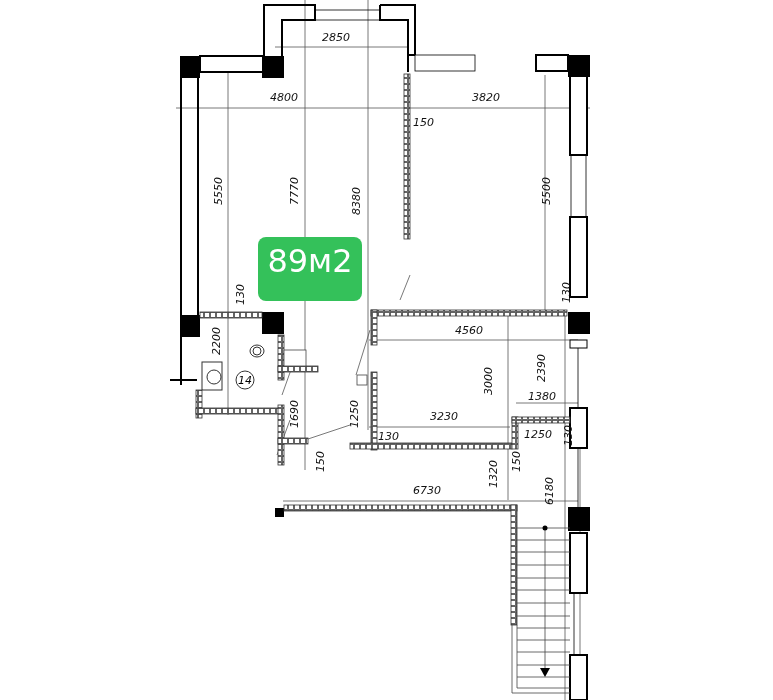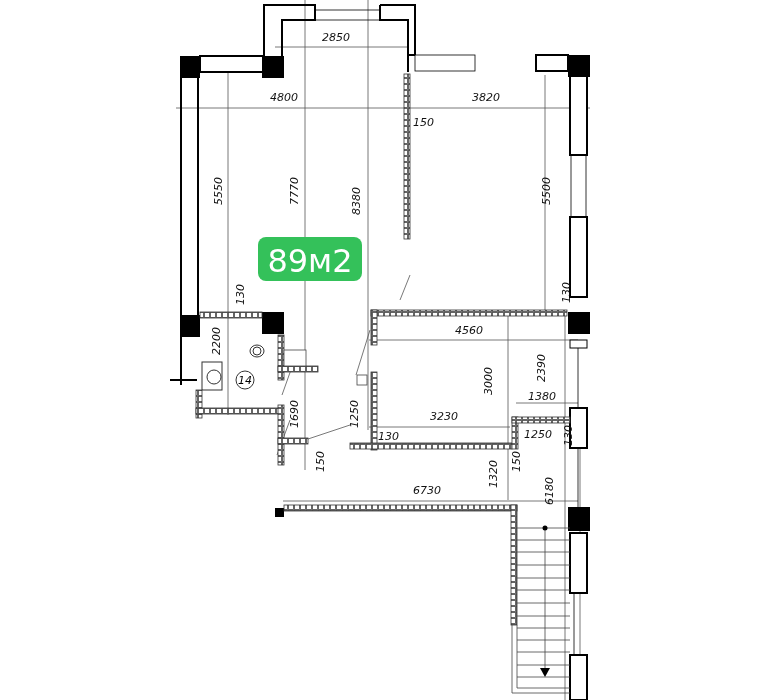--- a/index.html
+++ b/index.html
@@ -1,21 +1,21 @@
 <!DOCTYPE html>
 <html><head>
   <meta charset="utf-8">
   <style>
     html, body { margin: 0; padding: 0; background: #ffffff; }
     body { width: 773px; height: 700px; position: relative; overflow: hidden;
            font-family: "Liberation Sans", sans-serif; }
     #plan { position: absolute; left: 0; top: 0; width: 773px; height: 700px; }
     .dim { font-family: "DejaVu Sans", sans-serif; font-size: 11px; font-style: italic; fill: #111; }
     .area-badge {
-      position: absolute; left: 258px; top: 237px; width: 104px; height: 44px;
+      position: absolute; left: 258px; top: 237px; width: 104px; height: 64px;
       background: #34c15a; border-radius: 8px; color: #ffffff;
       font-family: "DejaVu Sans", sans-serif; font-size: 32px; line-height: 48px;
       text-align: center; letter-spacing: 0px;
     }
   </style>
 </head>
 <body>
 
 <svg id="plan" viewBox="0 0 773 700" xmlns="http://www.w3.org/2000/svg">
   <defs>

